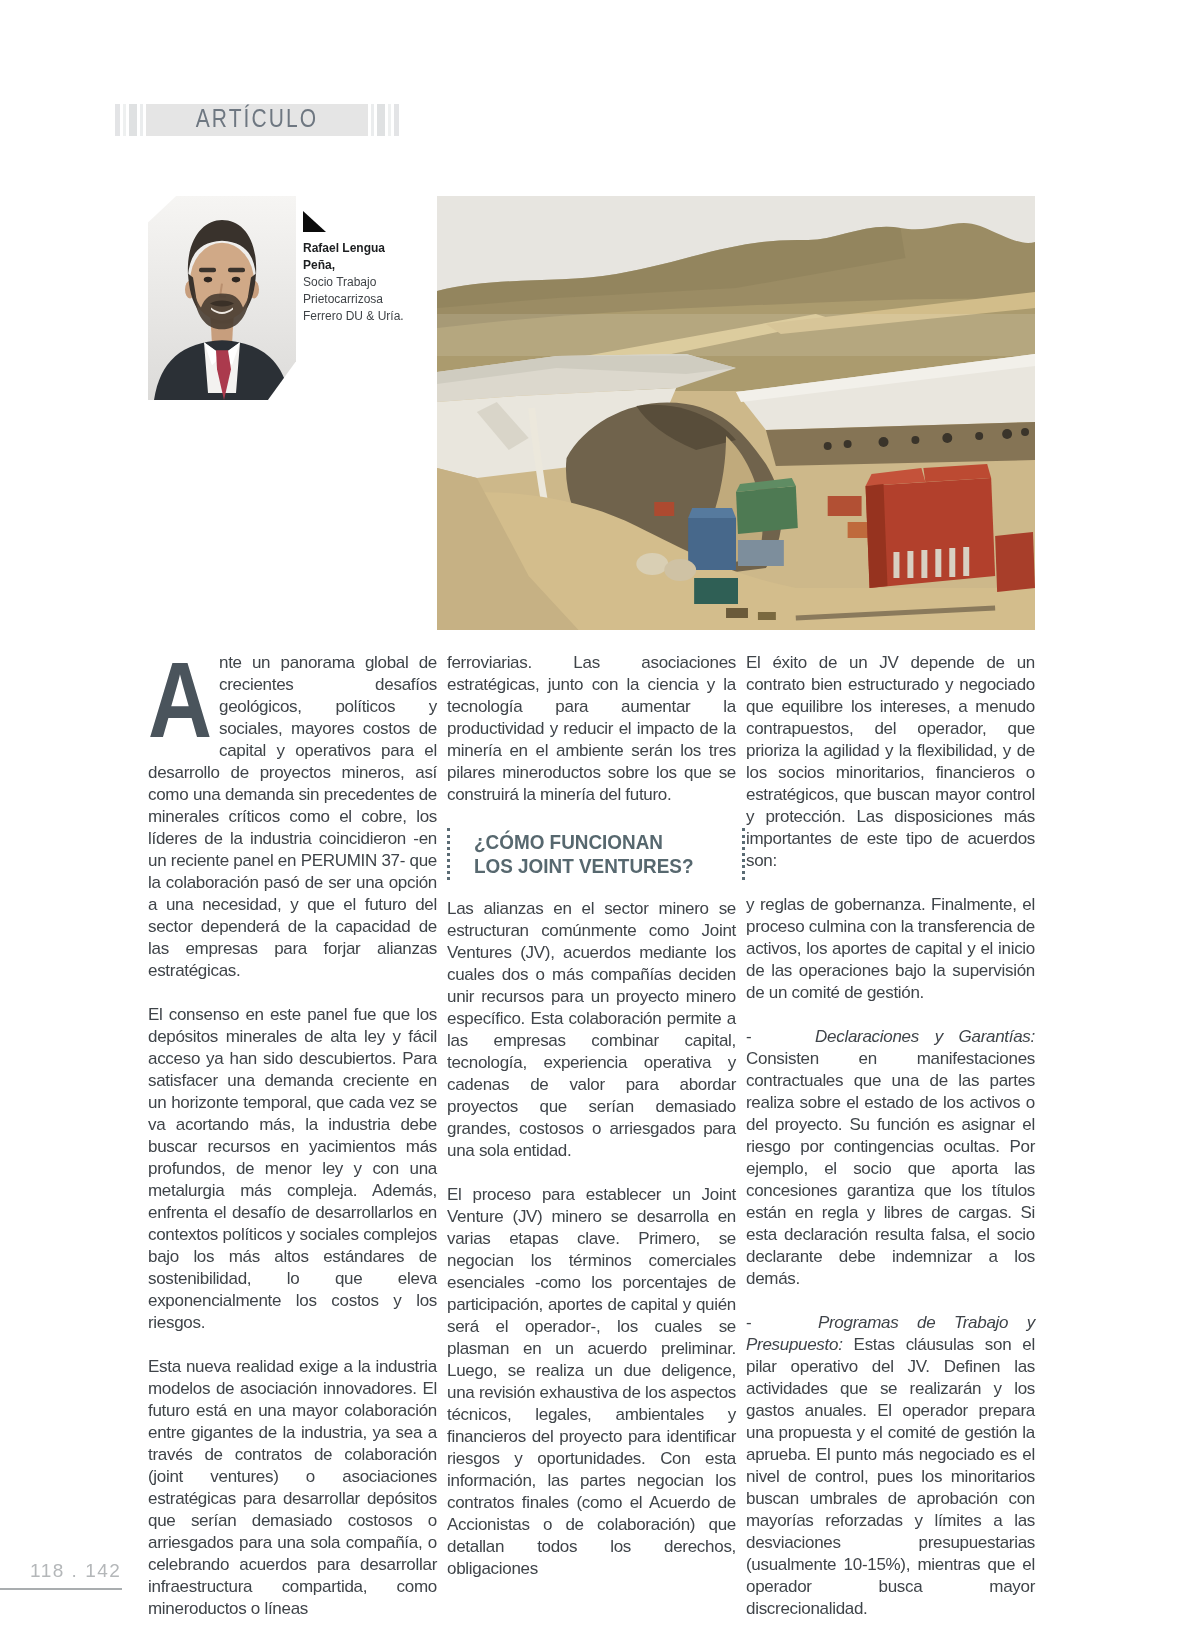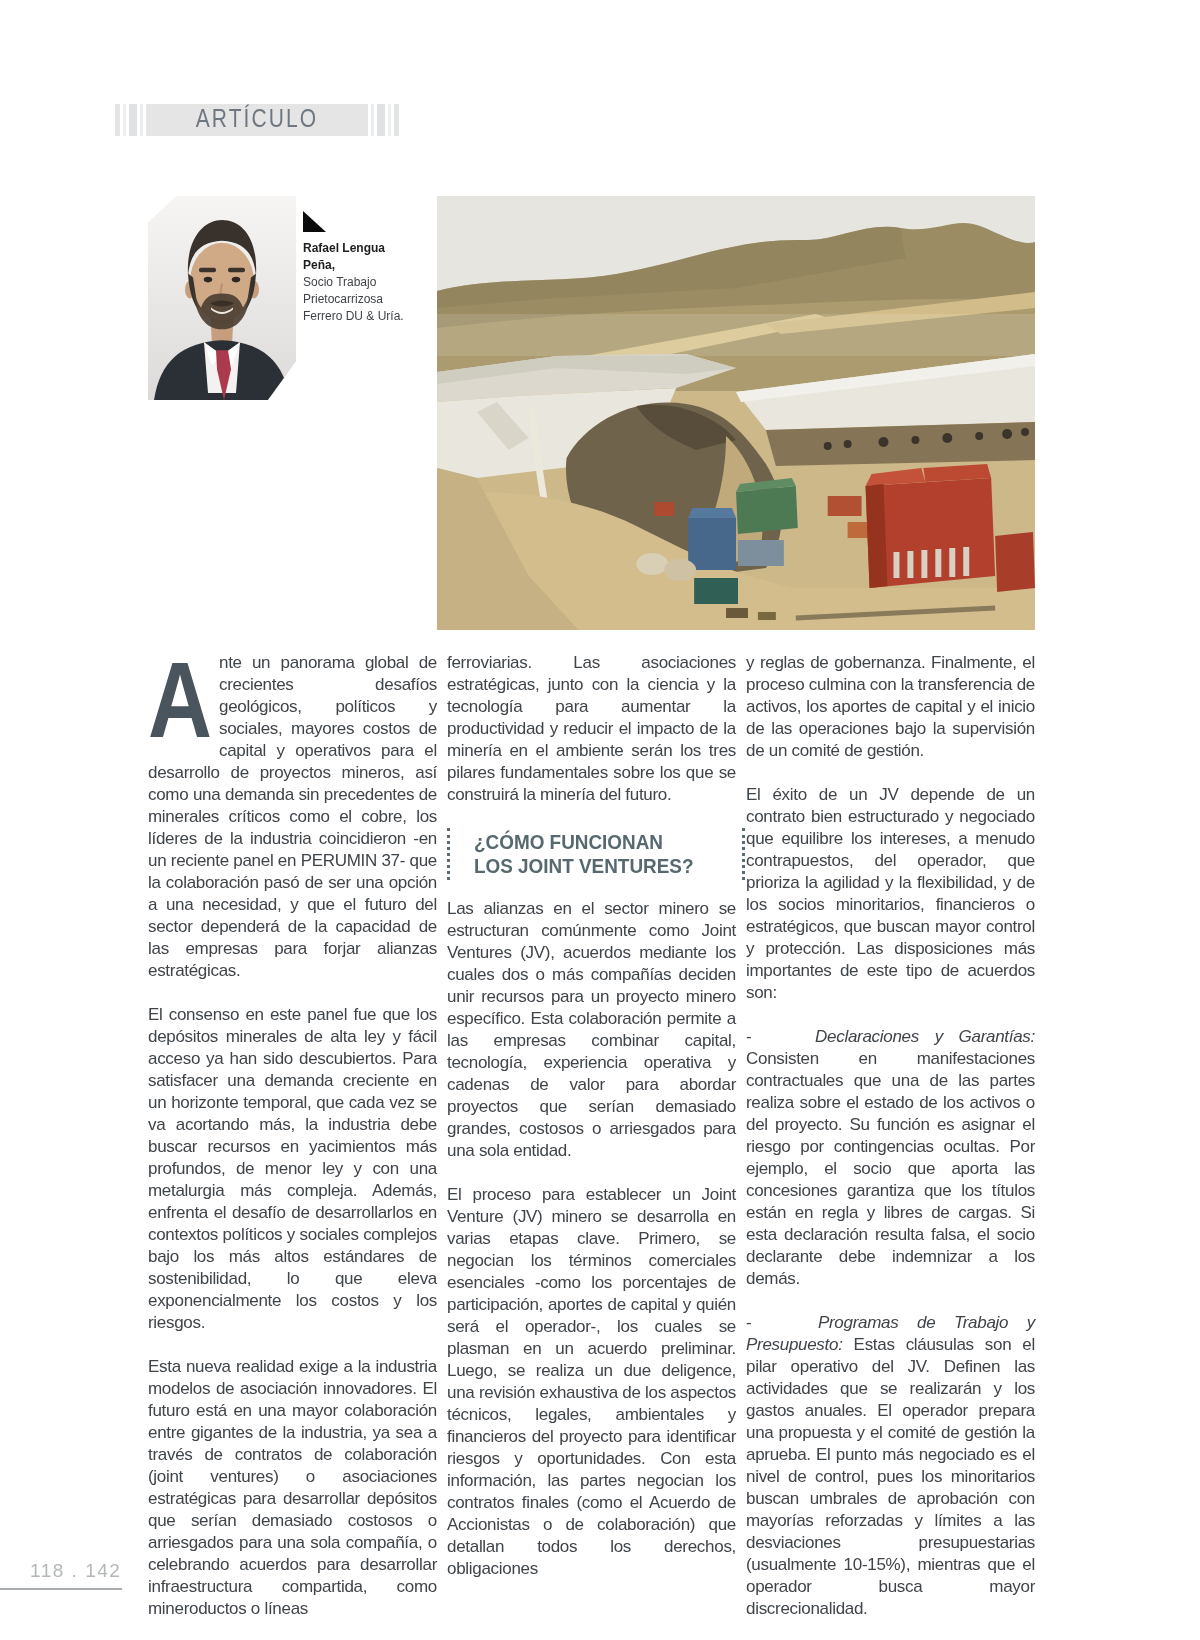--- a/index.html
+++ b/index.html
@@ -196,36 +196,36 @@
 
     <div class="col">
       <p class="body-p">
         <span class="dropcap">A</span><span>nte un panorama global de crecientes desafíos geológicos, políticos y sociales, mayores costos de capital y operativos para el desarrollo de proyectos mineros, así como una demanda sin precedentes de minerales críticos como el cobre, los líderes de la industria coincidieron -en un reciente panel en PERUMIN 37- que la colaboración pasó de ser una opción a una necesidad, y que el futuro del sector dependerá de la capacidad de las empresas para forjar alianzas estratégicas.</span>
       </p>
       <p class="body-p">El consenso en este panel fue que los depósitos minerales de alta ley y fácil acceso ya han sido descubiertos. Para satisfacer una demanda creciente en un horizonte temporal, que cada vez se va acortando más, la industria debe buscar recursos en yacimientos más profundos, de menor ley y con una metalurgia más compleja. Además, enfrenta el desafío de desarrollarlos en contextos políticos y sociales complejos bajo los más altos estándares de sostenibilidad, lo que eleva exponencialmente los costos y los riesgos.</p>
       <p class="body-p">Esta nueva realidad exige a la industria modelos de asociación innovadores. El futuro está en una mayor colaboración entre gigantes de la industria, ya sea a través de contratos de colaboración (joint ventures) o asociaciones estratégicas para desarrollar depósitos que serían demasiado costosos o arriesgados para una sola compañía, o celebrando acuerdos para desarrollar infraestructura compartida, como mineroductos o líneas</p>
     </div>
 
     <div class="col">
-      <p class="body-p">ferroviarias. Las asociaciones estratégicas, junto con la ciencia y la tecnología para aumentar la productividad y reducir el impacto de la minería en el ambiente serán los tres pilares fundamentales sobre los que se construirá la minería del futuro.</p>
+      <p class="body-p">ferroviarias. Las asociaciones estratégicas, junto con la ciencia y la tecnología para aumentar la productividad y reducir el impacto de la minería en el ambiente serán los tres pilares mineroductos sobre los que se construirá la minería del futuro.</p>
       <div class="jv-head">
         <div class="bracket left"></div>
         <div class="jv-lines">
           <span class="jv-line">¿CÓMO FUNCIONAN</span>
           <span class="jv-line">LOS JOINT VENTURES?</span>
         </div>
         <div class="bracket right"></div>
       </div>
       <p class="body-p">Las alianzas en el sector minero se estructuran comúnmente como Joint Ventures (JV), acuerdos mediante los cuales dos o más compañías deciden unir recursos para un proyecto minero específico. Esta colaboración permite a las empresas combinar capital, tecnología, experiencia operativa y cadenas de valor para abordar proyectos que serían demasiado grandes, costosos o arriesgados para una sola entidad.</p>
       <p class="body-p">El proceso para establecer un Joint Venture (JV) minero se desarrolla en varias etapas clave. Primero, se negocian los términos comerciales esenciales -como los porcentajes de participación, aportes de capital y quién será el operador-, los cuales se plasman en un acuerdo preliminar. Luego, se realiza un due deligence, una revisión exhaustiva de los aspectos técnicos, legales, ambientales y financieros del proyecto para identificar riesgos y oportunidades. Con esta información, las partes negocian los contratos finales (como el Acuerdo de Accionistas o de colaboración) que detallan todos los derechos, obligaciones</p>
     </div>
 
     <div class="col">
+      <p class="body-p">El éxito de un JV depende de un contrato bien estructurado y negociado que equilibre los intereses, a menudo contrapuestos, del operador, que prioriza la agilidad y la flexibilidad, y de los socios minoritarios, financieros o estratégicos, que buscan mayor control y protección. Las disposiciones más importantes de este tipo de acuerdos son:</p>
       <p class="body-p">y reglas de gobernanza. Finalmente, el proceso culmina con la transferencia de activos, los aportes de capital y el inicio de las operaciones bajo la supervisión de un comité de gestión.</p>
-      <p class="body-p">El éxito de un JV depende de un contrato bien estructurado y negociado que equilibre los intereses, a menudo contrapuestos, del operador, que prioriza la agilidad y la flexibilidad, y de los socios minoritarios, financieros o estratégicos, que buscan mayor control y protección. Las disposiciones más importantes de este tipo de acuerdos son:</p>
       <p class="body-p"><span>- </span><span class="it">Declaraciones y Garantías:</span><span> Consisten en manifestaciones contractuales que una de las partes realiza sobre el estado de los activos o del proyecto. Su función es asignar el riesgo por contingencias ocultas. Por ejemplo, el socio que aporta las concesiones garantiza que los títulos están en regla y libres de cargas. Si esta declaración resulta falsa, el socio declarante debe indemnizar a los demás.</span></p>
       <p class="body-p"><span>- </span><span class="it">Programas de Trabajo y Presupuesto:</span><span> Estas cláusulas son el pilar operativo del JV. Definen las actividades que se realizarán y los gastos anuales. El operador prepara una propuesta y el comité de gestión la aprueba. El punto más negociado es el nivel de control, pues los minoritarios buscan umbrales de aprobación con mayorías reforzadas y límites a las desviaciones presupuestarias (usualmente 10-15%), mientras que el operador busca mayor discrecionalidad.</span></p>
     </div>
 
   </div>
 
   <div class="page-num">118 . 142</div>
   <div class="footer-rule"></div>
 
 </div>

